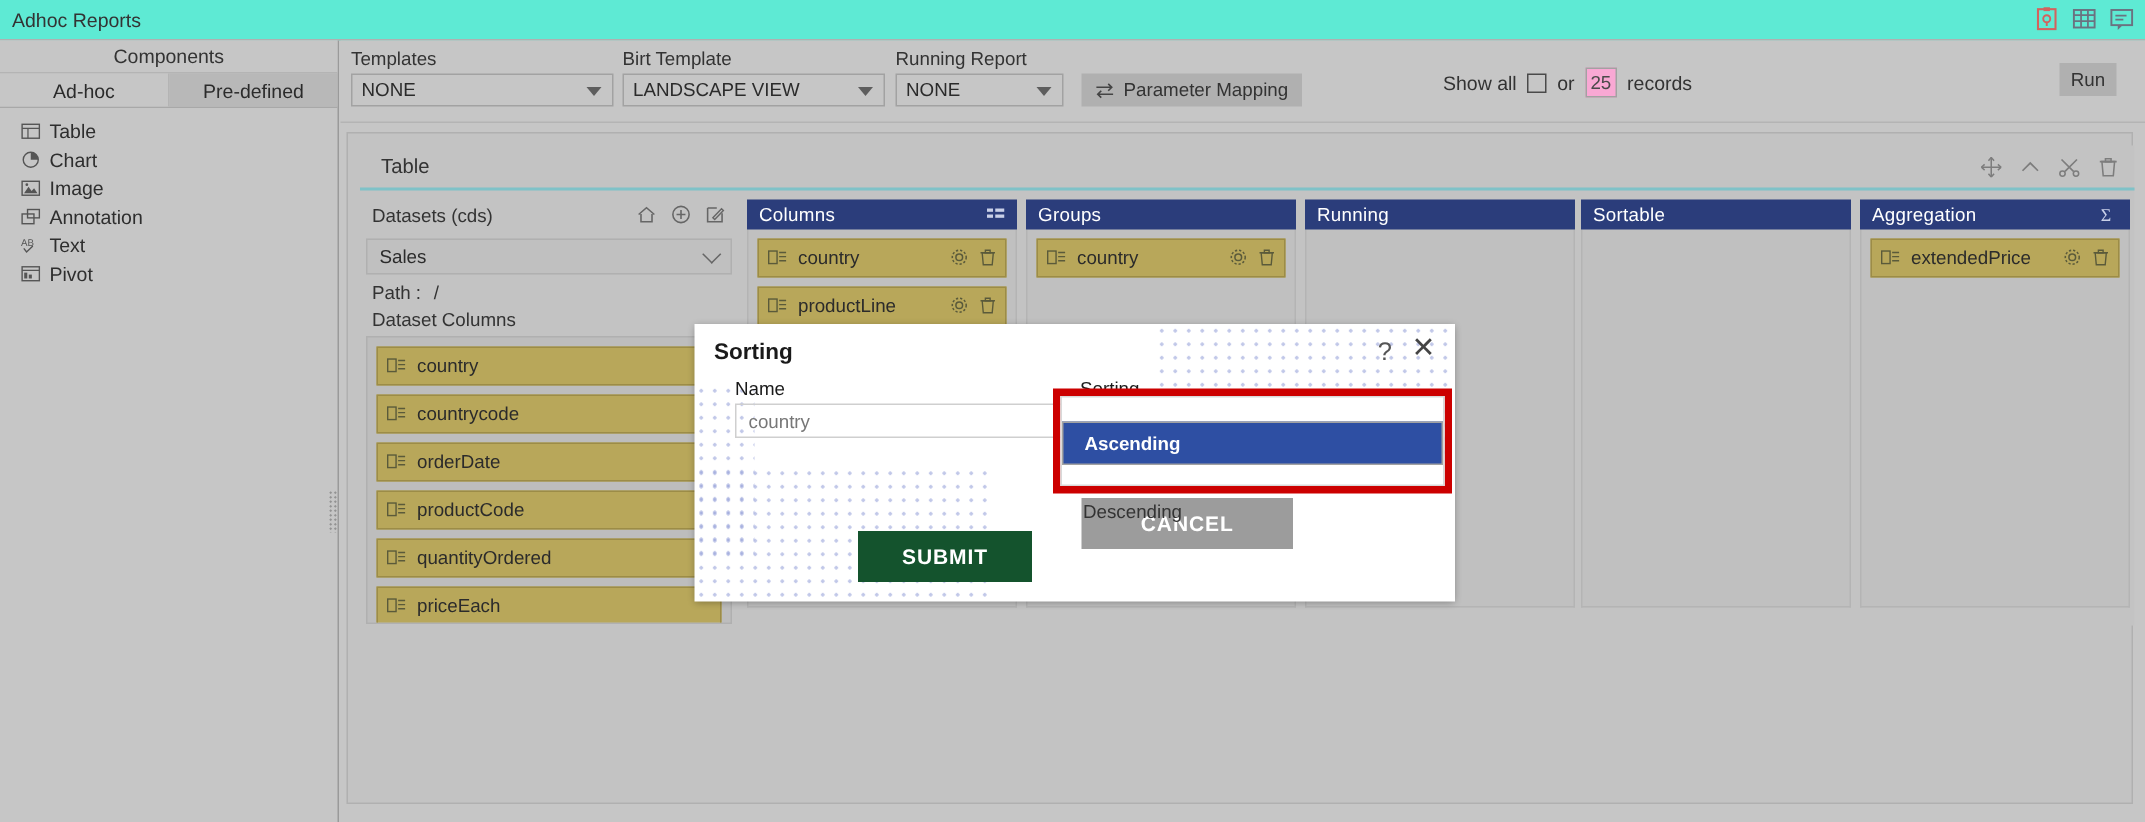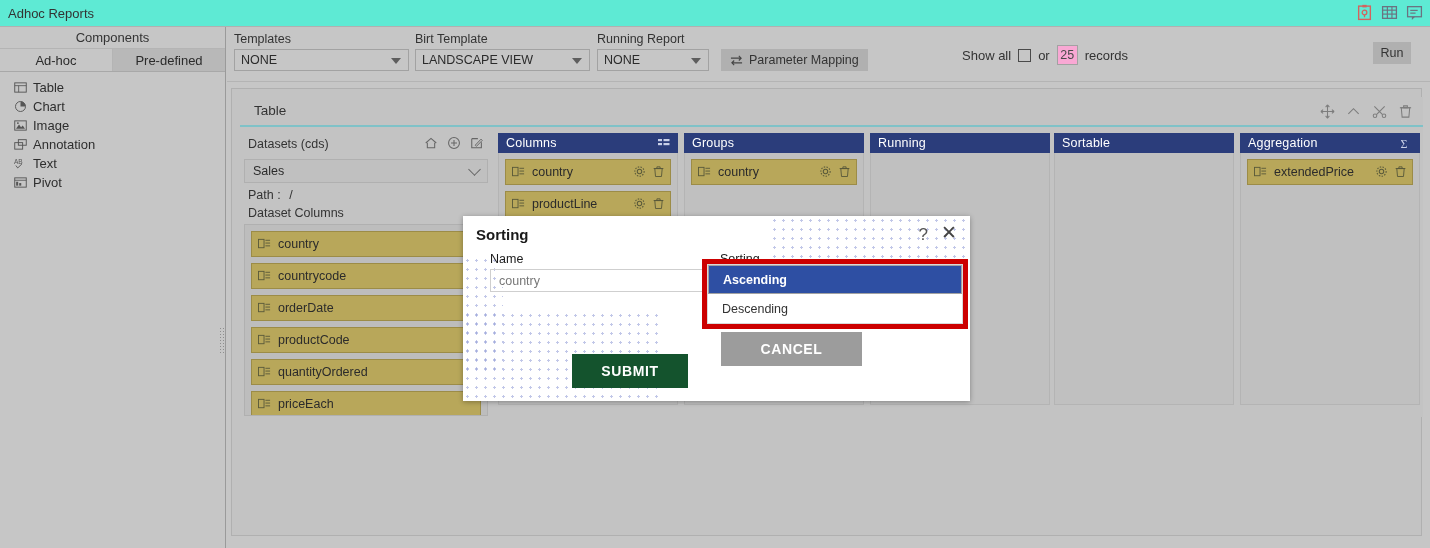--- a/index.html
+++ b/index.html
@@ -232,21 +232,21 @@
   }
 
   
   #dd-highlight {
     position: absolute; left: 702px; top: 259px; width: 266px; height: 70px;
     border: 5px solid #cc0000; background: #fff;
   }
   #dd-list { width: 100%; height: 100%; background: #fff; border: 1px solid #d9d9d9; }
   .dd-opt {
     height: 29px; display: flex; align-items: center; padding-left: 14px;
-    font-size: 12.5px; color: #333; cursor: pointer;
+    font-size: 12.5px; color: #333; cursor: pointer; margin-top: 16px;
   }
   .dd-opt.sel { background: #2e4fa3; color: #fff; font-weight: bold; }
 </style>
 </head>
 <body>
 
 <div id="titlebar">
   <span class="title">Adhoc Reports</span>
   <span class="icons">
     <svg class="ticon" viewBox="0 0 16 16">

